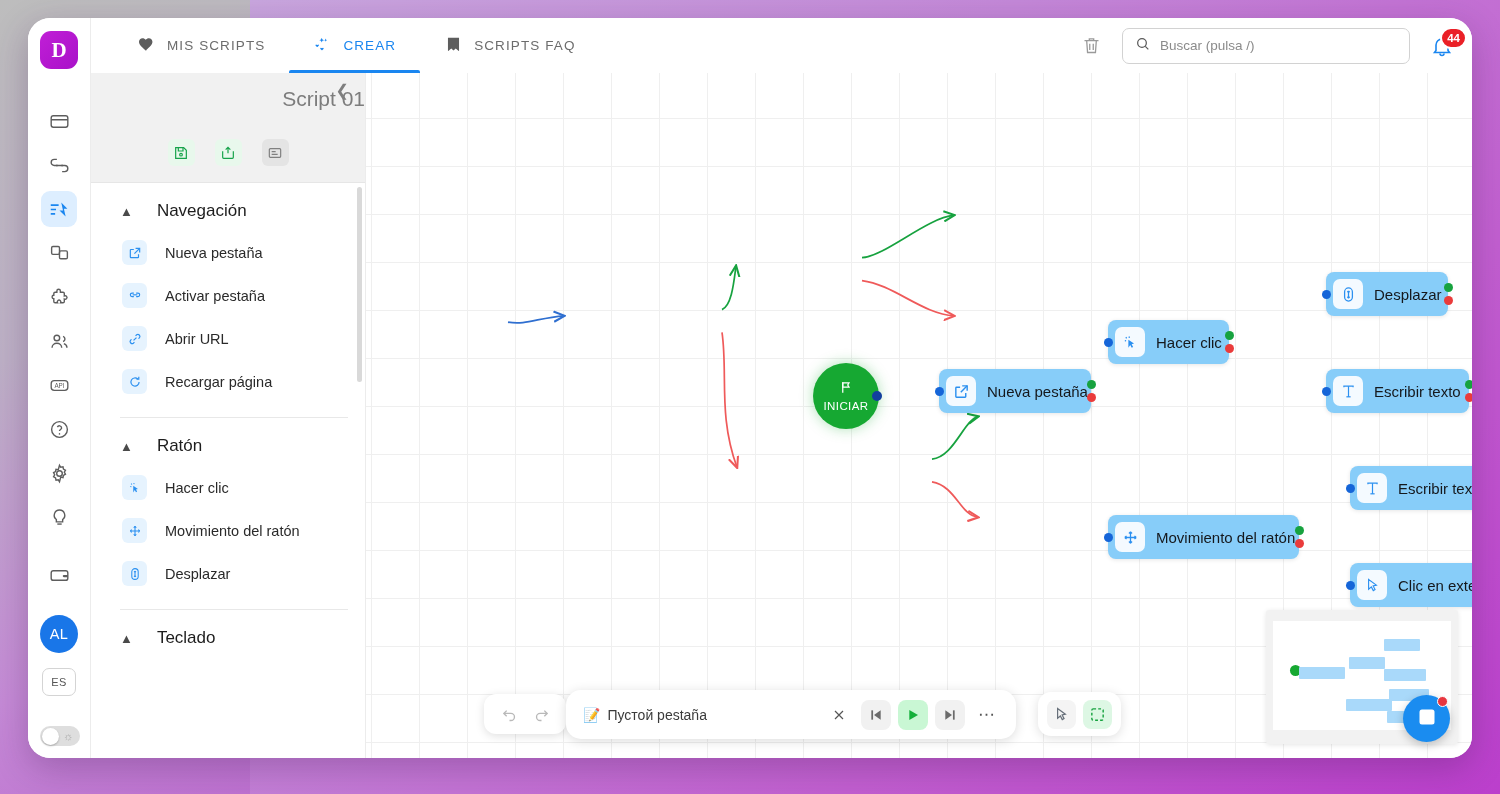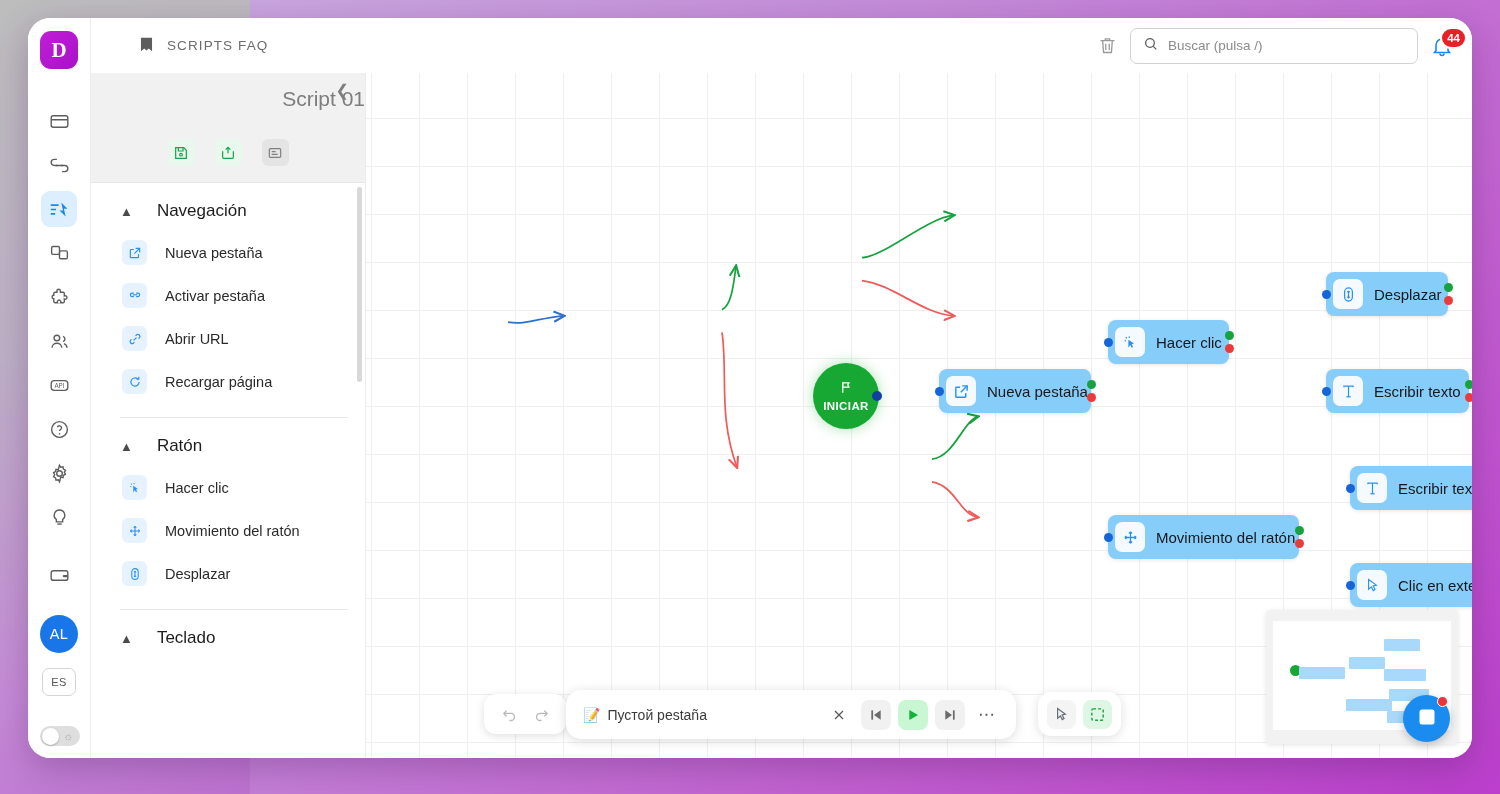--- a/index.html
+++ b/index.html
@@ -81,21 +81,21 @@
     padding: 0 24px; cursor:pointer; position:relative;
     font-size:13.5px; letter-spacing:1.1px; color:#6c6c6c;
   }
   .tab .tlabel { font-weight:500; }
   .tab.active { color:#1a86f0; }
   .tab.active::after {
     content:""; position:absolute; left:0; right:0; bottom:0; height:3px;
     background:#1a86f0; border-radius:2px 2px 0 0;
   }
   .tab svg { width:19px; height:19px; }
-  .topbar-right { margin-left:auto; display:flex; align-items:center; gap:12px; }
+  .topbar-right { margin-left:auto; display:flex; align-items:center; gap:20px; }
   .trash-btn { color:#9a9a9a; cursor:pointer; display:flex; }
   .trash-btn svg { width:21px; height:21px; }
   .search-box {
     width: 288px; height: 36px; border:1px solid #d2d2d2; border-radius:7px;
     display:flex; align-items:center; gap:9px; padding: 0 12px; background:#fff;
   }
   .search-box svg { width:16px; height:16px; color:#5a5a5a; flex:0 0 16px;}
   .search-box input {
     border:none; outline:none; font-size:13.5px; color:#333;
     font-family:"Liberation Sans", sans-serif; width:100%; background:transparent;
@@ -349,20 +349,39 @@
     <div class="theme-toggle">
       <div class="theme-knob"></div>
       <div class="theme-sun">☼</div>
     </div>
   </div>
 
   <div class="main">
 
     <div class="topbar">
       <div class="tabs">
+        <div class="tab">
+          <span>
+            <svg viewBox="0 0 24 24" fill="#5d5d5d">
+                <path d="M12 20.5l-1.4-1.3C5.6 14.7 2.5 11.9 2.5 8.5 2.5 5.9 4.5 4 7 4c1.6 0 3.1.8 4 2 .9-1.2 2.4-2 4-2 2.5 0 4.5 1.9 4.5 4.5 0 3.4-3.1 6.2-8.1 10.7z"></path>
+              </svg>
+          </span>
+          <span class="tlabel">MIS SCRIPTS</span>
+        </div>
+        <div class="tab active">
+          <span>
+            <svg viewBox="0 0 24 24" fill="none" stroke="#1a86f0" stroke-width="1.7">
+              <path d="M11 3.5l.9 2.1 2.1.9-2.1.9-.9 2.1-.9-2.1L8 6.5l2.1-.9z" fill="#1a86f0" stroke="none"></path>
+              <path d="M4 13l1.3 1.3M6.6 13L5.3 14.3" stroke-linecap="round"></path>
+              <path d="M10 17l1.3 1.3M12.6 17l-1.3 1.3" stroke-linecap="round"></path>
+              <path d="M16 4.5l.6 1.4 1.4.6-1.4.6-.6 1.4-.6-1.4-1.4-.6 1.4-.6z" fill="#1a86f0" stroke="none"></path>
+            </svg>
+          </span>
+          <span class="tlabel">CREAR</span>
+        </div>
         <div class="tab">
           <span>
             <svg viewBox="0 0 24 24" fill="#5d5d5d">
                 <path d="M5 3.5h14v17l-4.2-3.3L12 19.6l-2.8-2.4L5 20.5z"></path>
               </svg>
           </span>
           <span class="tlabel">SCRIPTS FAQ</span>
         </div>
       </div>
 
@@ -543,21 +562,21 @@
 
             <path d="M 496,178 C 520,176 560,140 588,137" fill="none" stroke="#17a23f" stroke-width="1.7" marker-end="url(#ag)"></path>
 
             <path d="M 496,200 C 528,204 556,232 588,234" fill="none" stroke="#ef5a5a" stroke-width="1.7" marker-end="url(#ar)"></path>
 
             <path d="M 566,372 C 588,370 598,334 612,331" fill="none" stroke="#17a23f" stroke-width="1.7" marker-end="url(#ag)"></path>
 
             <path d="M 566,394 C 590,398 594,426 612,428" fill="none" stroke="#ef5a5a" stroke-width="1.7" marker-end="url(#ar)"></path>
           </svg>
 
-          <div class="start-node" style="left:447px; top:290px;font-weight:bold;">
+          <div class="start-node" style="left:447px; top:290px;">
             <span>
               <svg viewBox="0 0 24 24" fill="none" stroke="#fff" stroke-width="2">
                   <path d="M6 3.5v17"></path>
                   <path d="M6 4.5h10l-2 3.5 2 3.5H6z"></path>
                 </svg>
             </span>
             <span>INICIAR</span>
             <span class="start-port"></span>
           </div>
 

